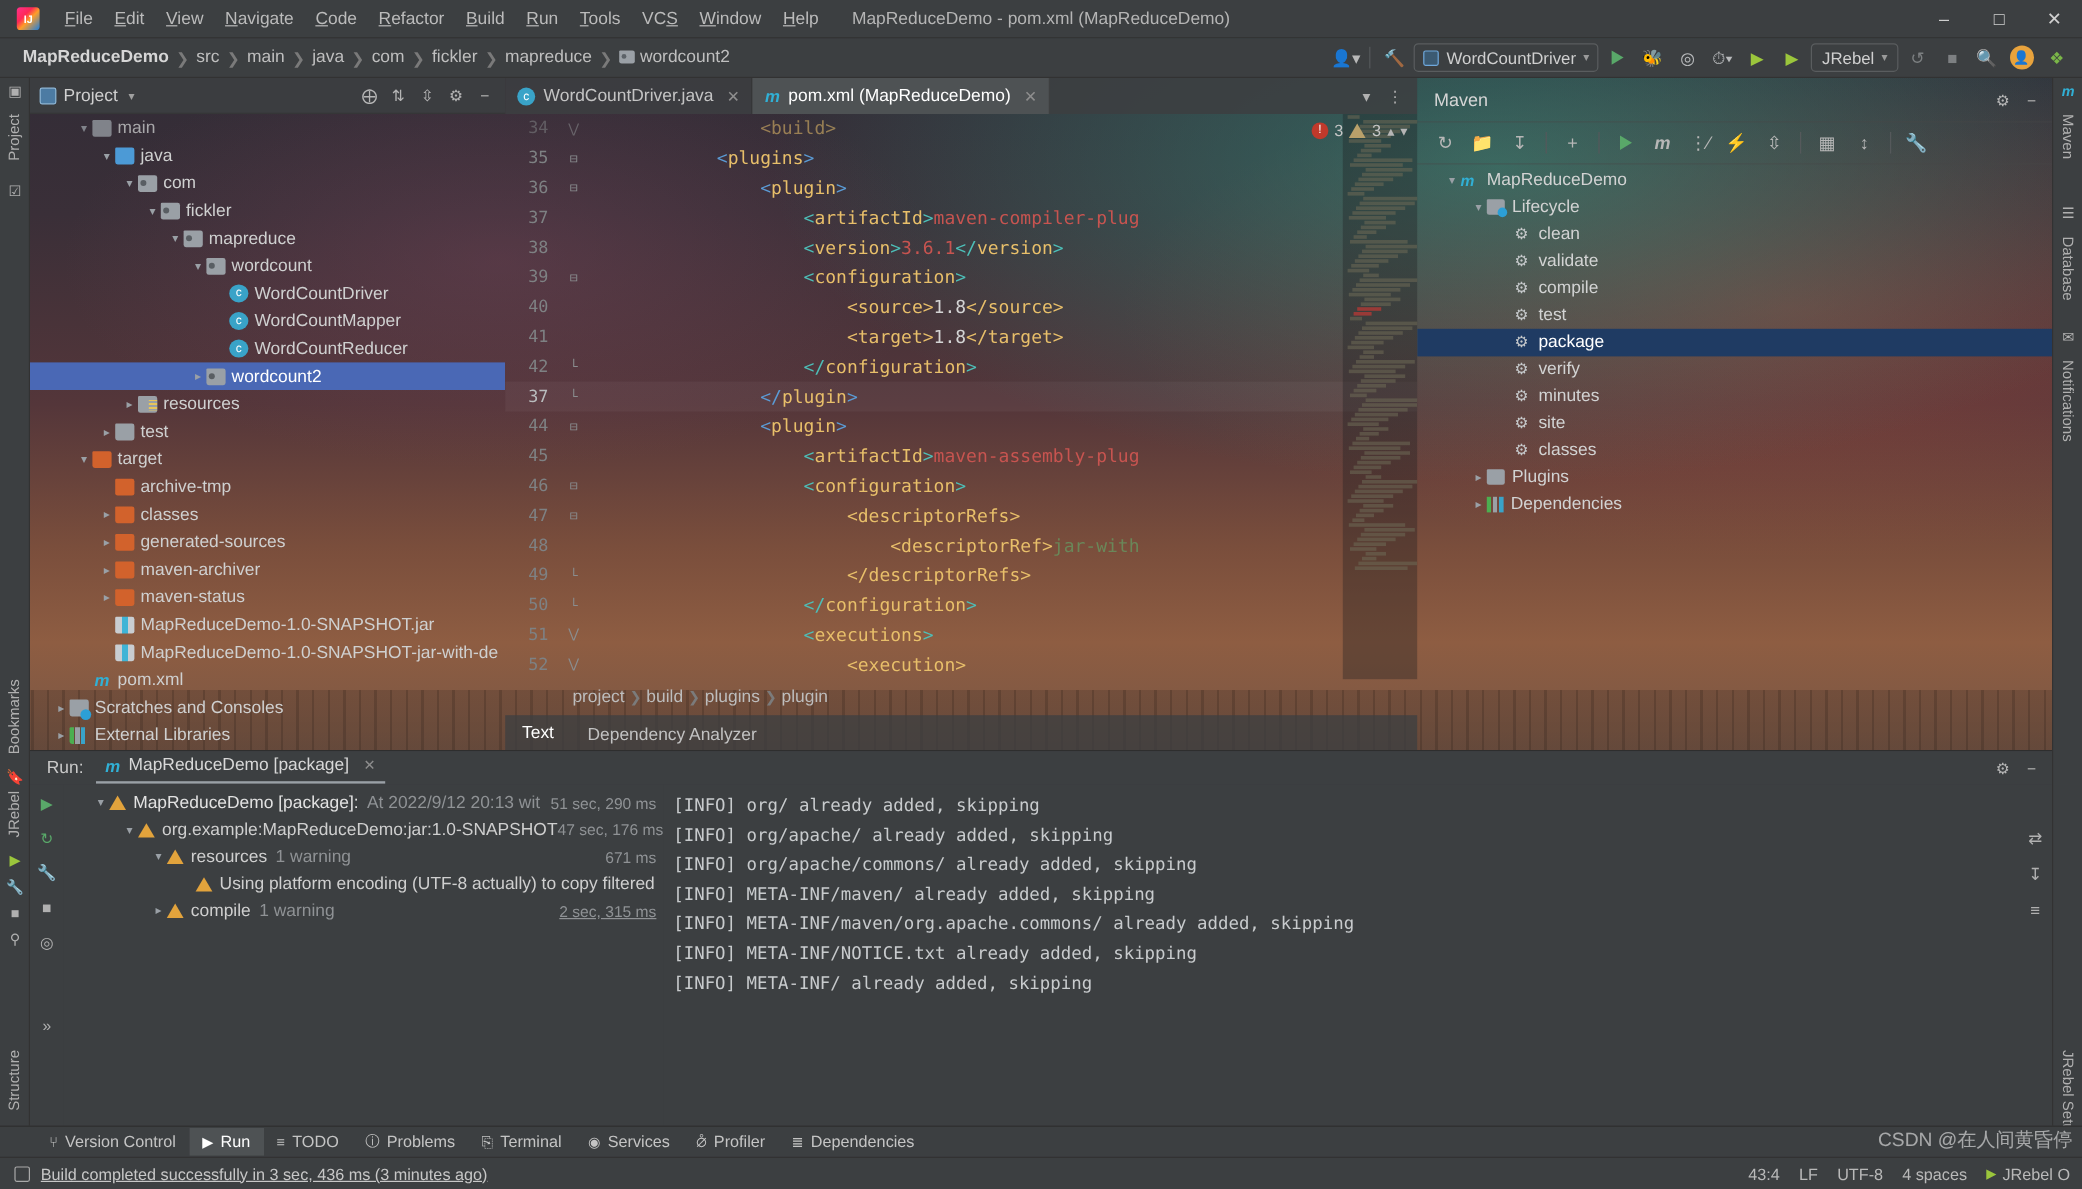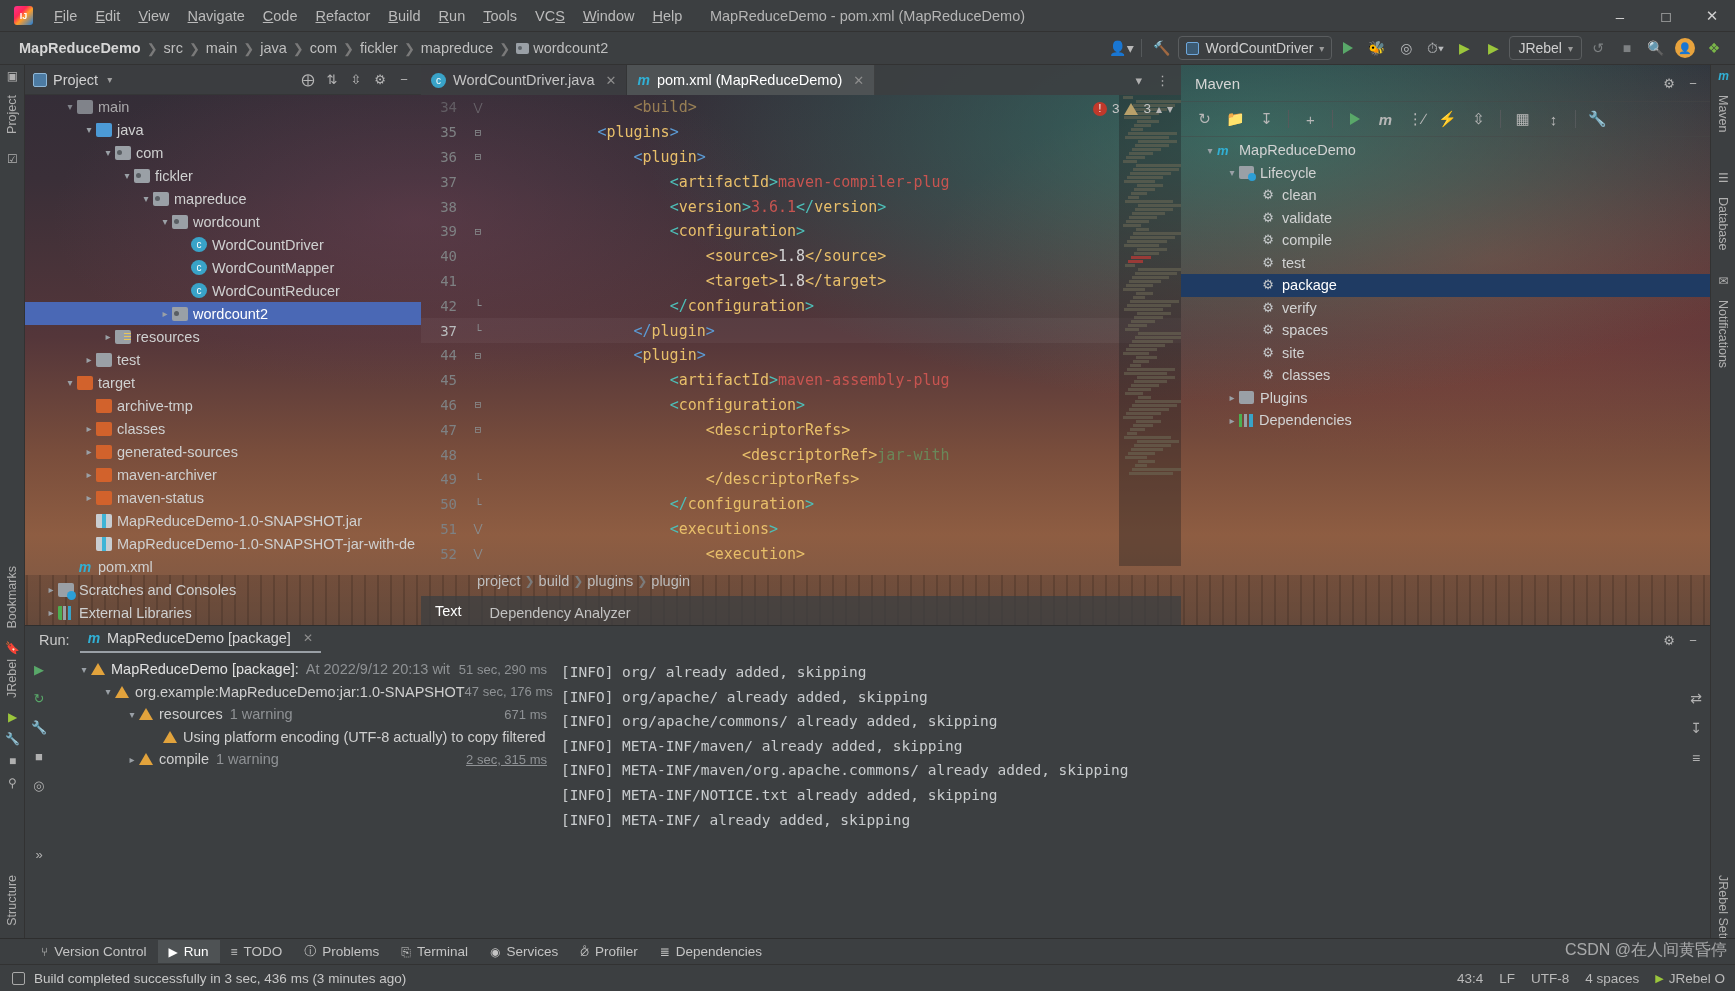--- a/index.html
+++ b/index.html
@@ -692,21 +692,21 @@
         <div class="mrow">
           <span style="width: 66px; flex: 0 0 66px;"></span>
           <span class="arrow "></span>
           <span class="gear">⚙</span>
           <span>verify</span>
         </div>
         <div class="mrow">
           <span style="width: 66px; flex: 0 0 66px;"></span>
           <span class="arrow "></span>
           <span class="gear">⚙</span>
-          <span>spaces</span>
+          <span>minutes</span>
         </div>
         <div class="mrow">
           <span style="width: 66px; flex: 0 0 66px;"></span>
           <span class="arrow "></span>
           <span class="gear">⚙</span>
           <span>site</span>
         </div>
         <div class="mrow">
           <span style="width: 66px; flex: 0 0 66px;"></span>
           <span class="arrow "></span>
@@ -837,21 +837,21 @@
         <span>Profiler</span>
       </div>
       <div class="tt">
         <span style="font-size: 12px;">≣</span>
         <span>Dependencies</span>
       </div>
     </div>
 
   <div class="statusbar">
     <span class="statusdot"></span>
-    <span style="margin-left:9px;">Build completed successfully in 3 sec, 436 ms (3 minutes ago)</span>
+    <span style="margin-left:9px;text-decoration:underline;">Build completed successfully in 3 sec, 436 ms (3 minutes ago)</span>
     <div class="statusright">
       <span>43:4</span>
       <span>LF</span>
       <span>UTF-8</span>
       <span>4 spaces</span>
       <span class="jrebelchip">
         <span style="color:#9bc63c;font-size:11px;">▶</span>
         <span>JRebel O</span>
       </span>
     </div>

